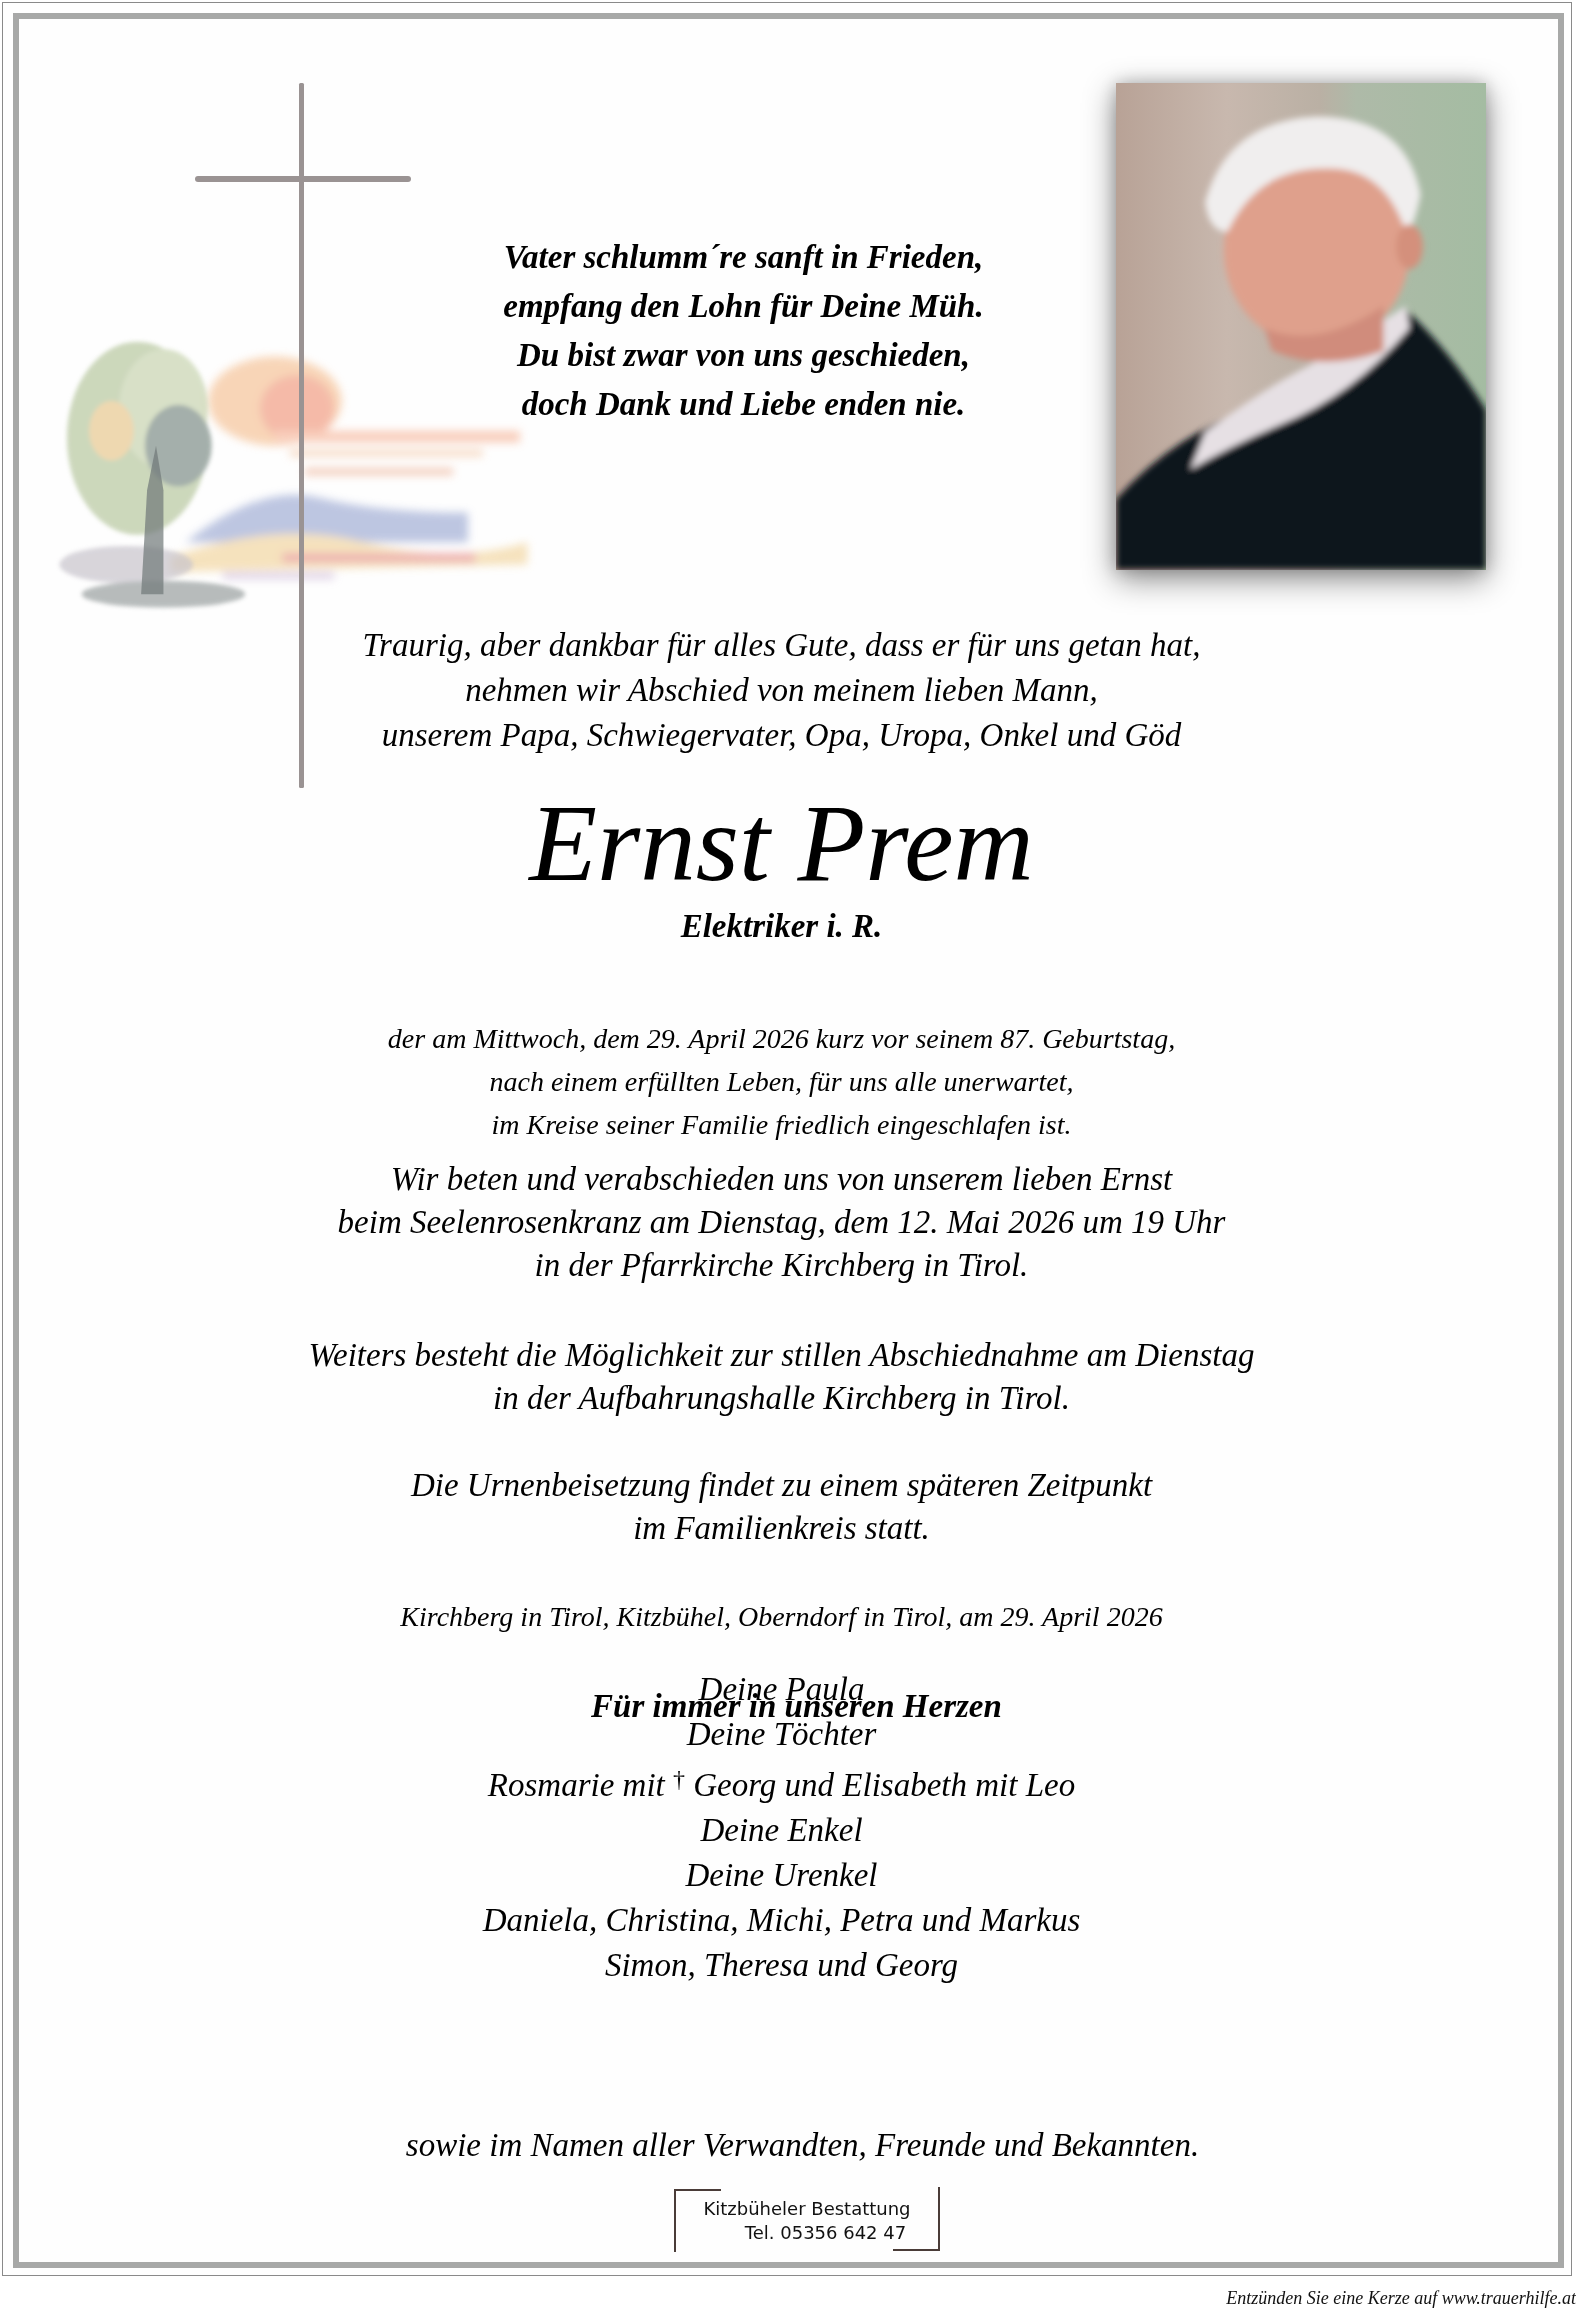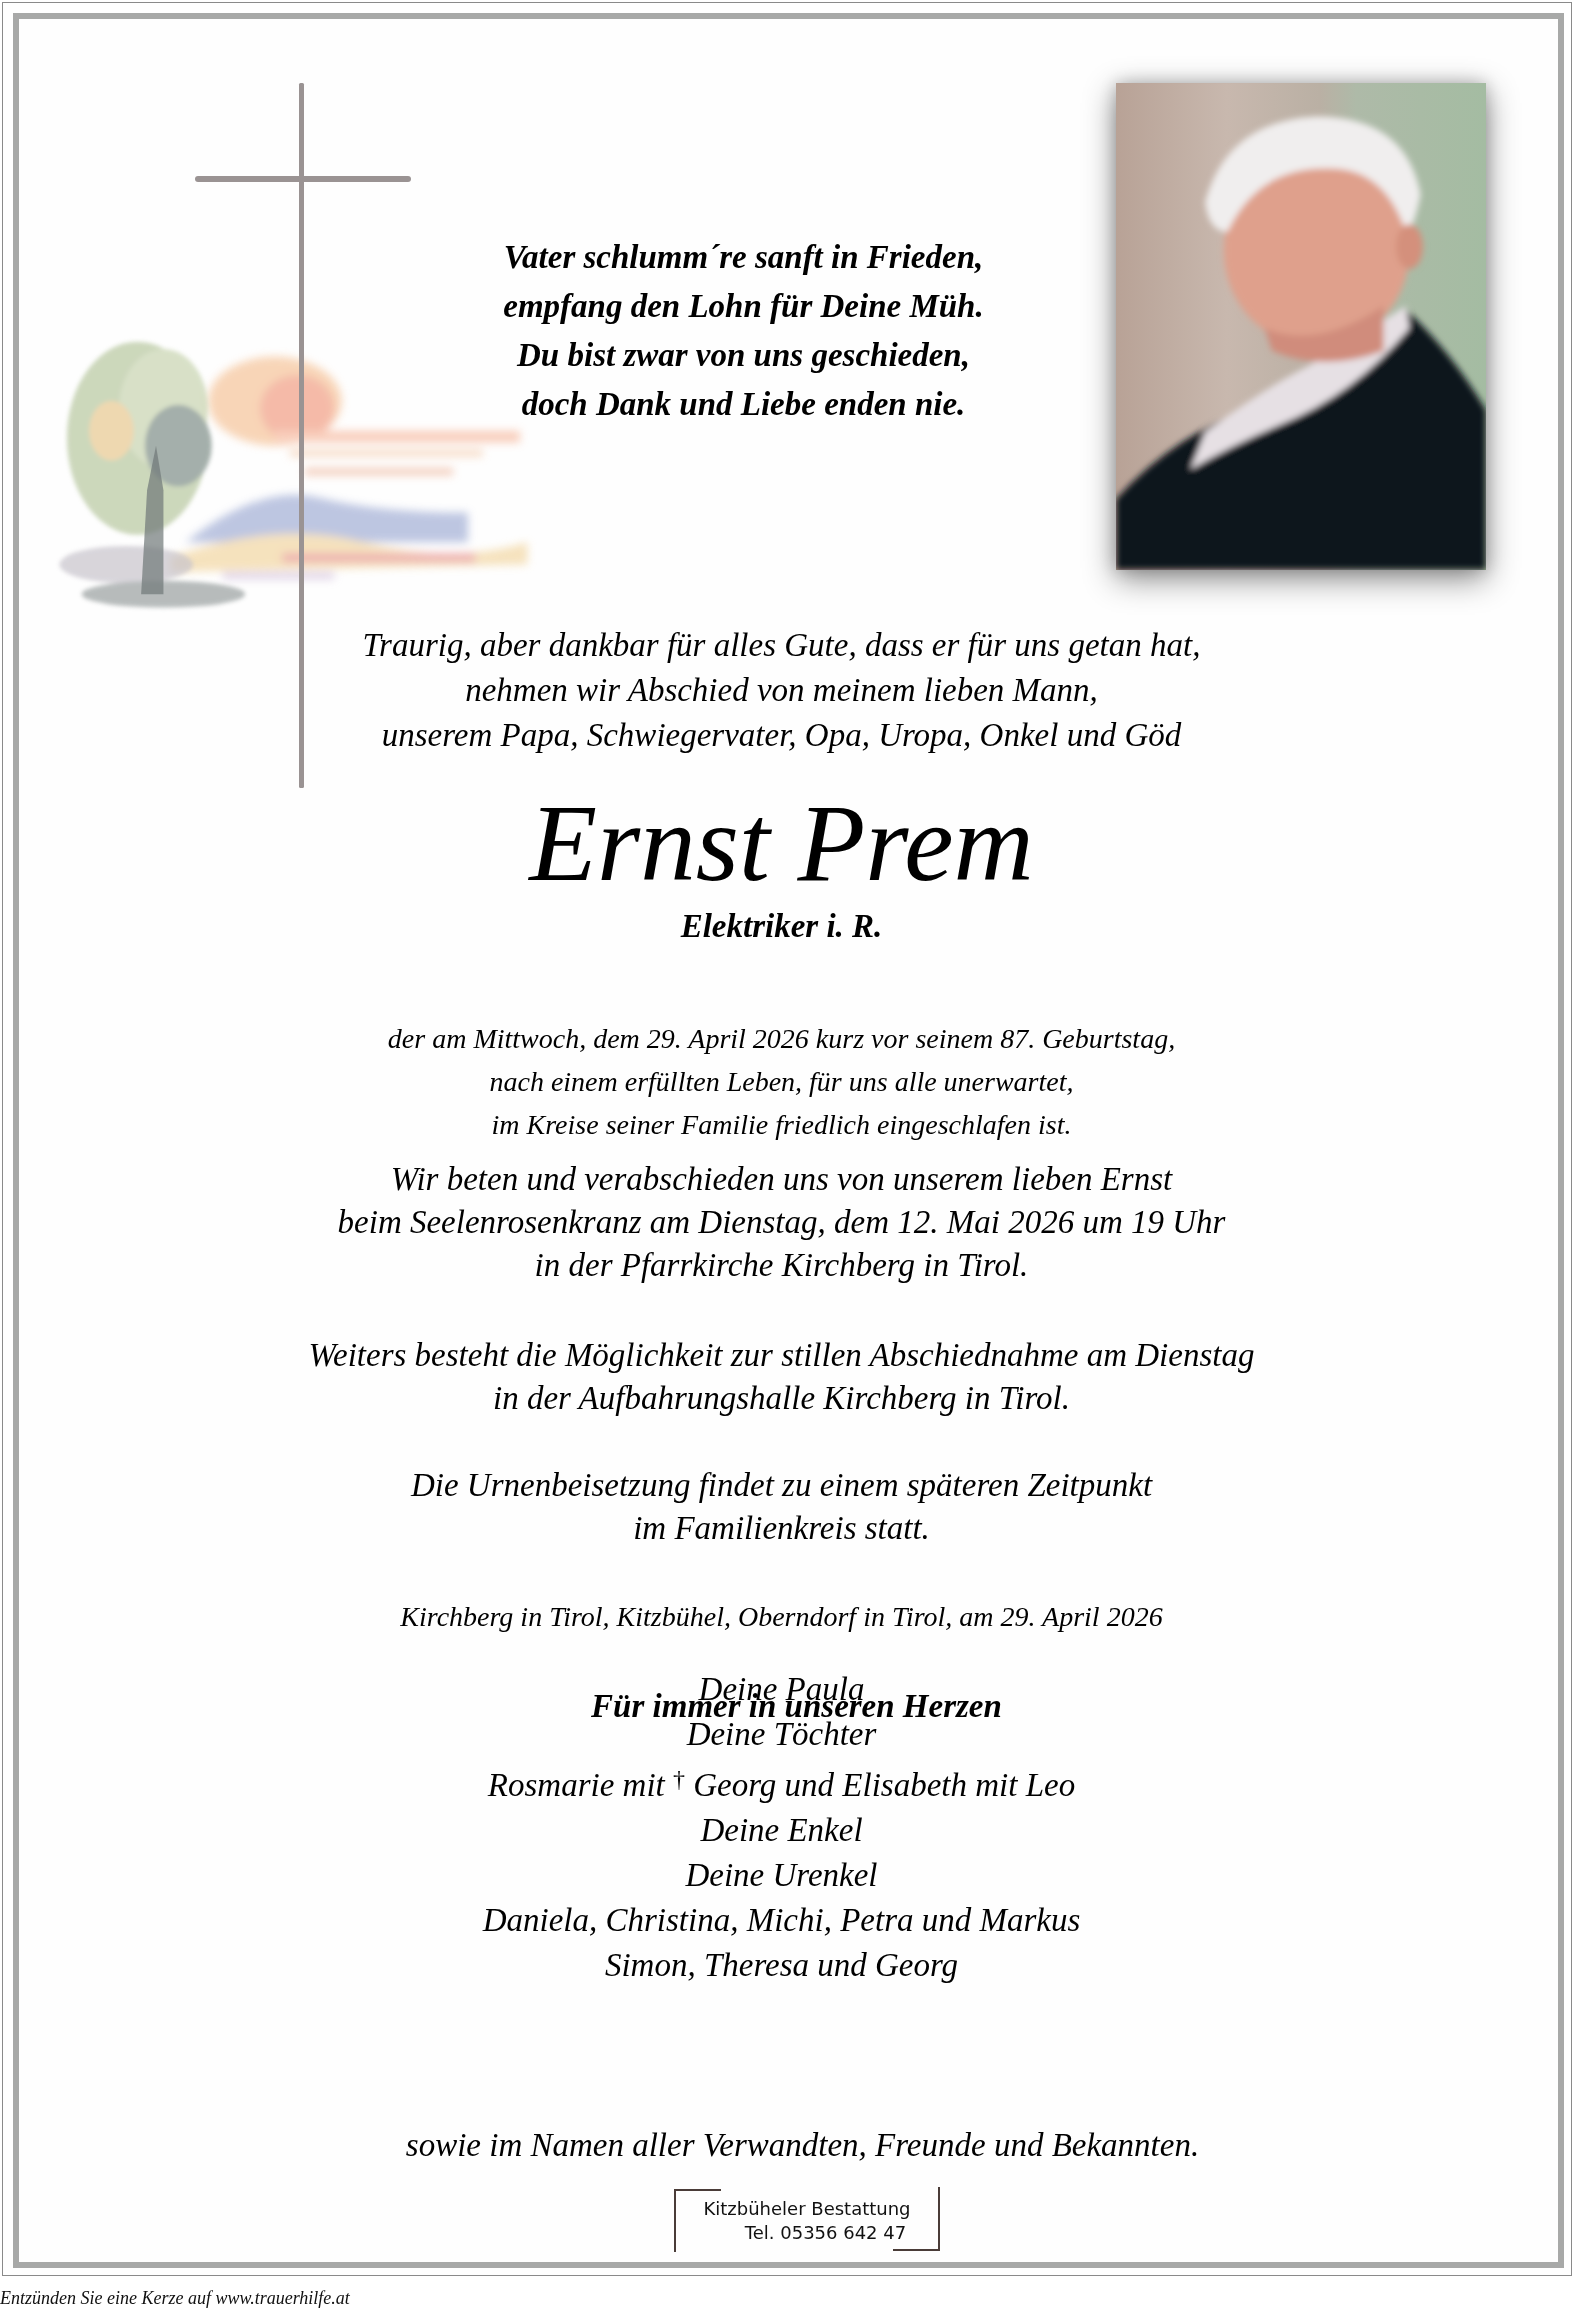--- a/index.html
+++ b/index.html
@@ -154,21 +154,21 @@
     font-size: 18px; line-height: 22px; color: #111;
   }
   .undertaker .u-tel {
     position: absolute; left: 0; right: 0; top: 33px;
     font-size: 18px; line-height: 22px; color: #111; padding-left: 37px;
   }
   .footer {
     position: absolute;
     left: 0; width: 1576px;
     top: 2287px;
-    text-align: left;
+    text-align: right;
     font-style: italic;
     font-size: 18px;
     line-height: 22px;
     color: #111;
   }
 </style>
 </head>
 <body>
 
 <div class="outer-frame"></div>

